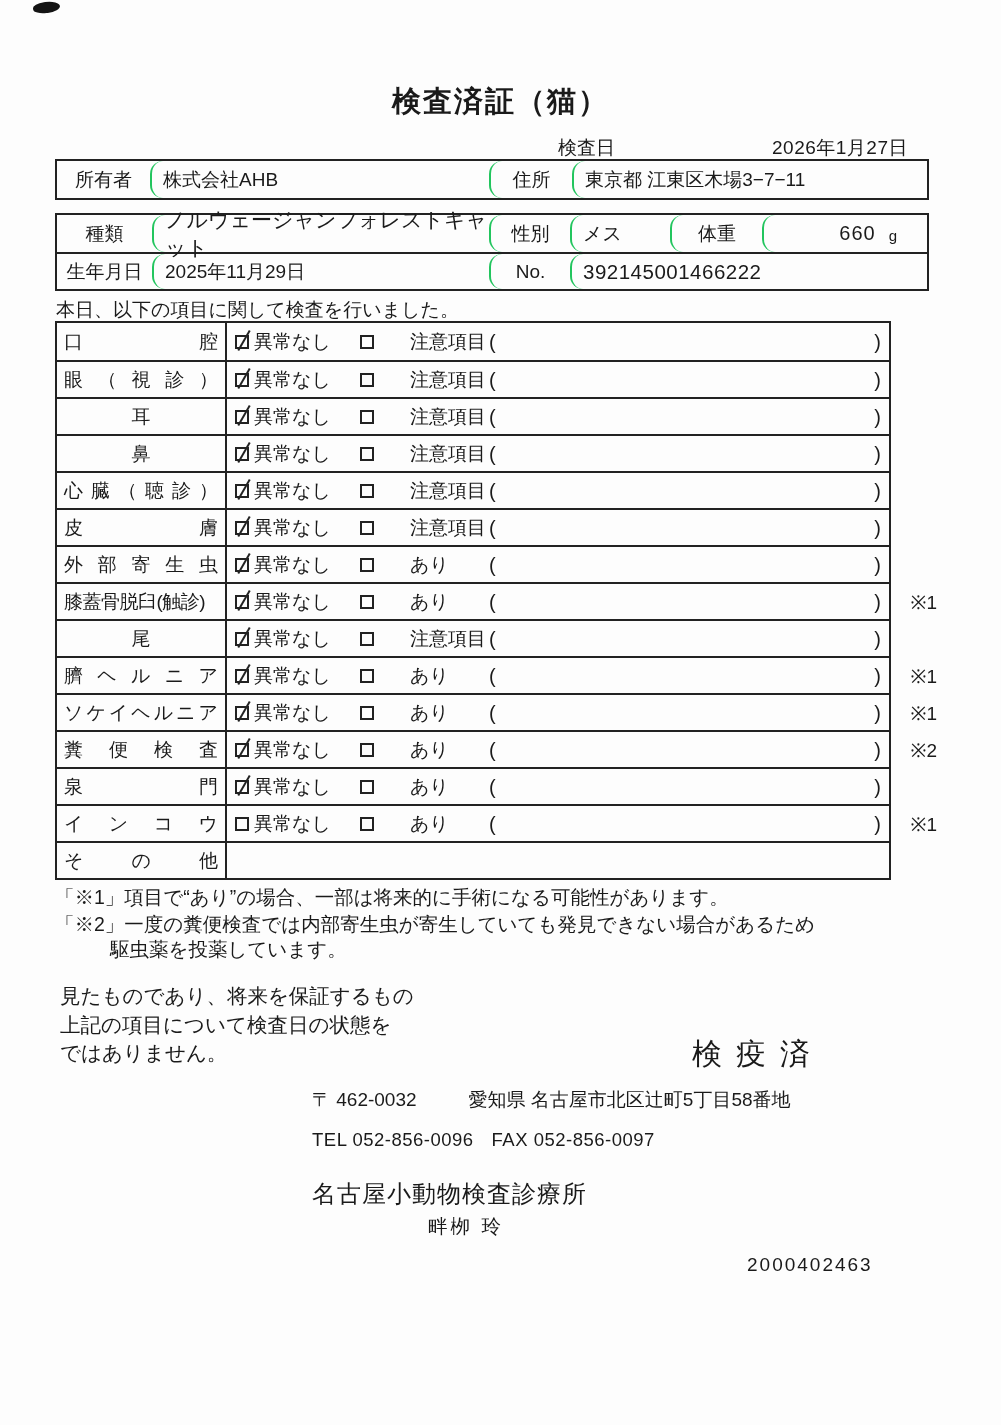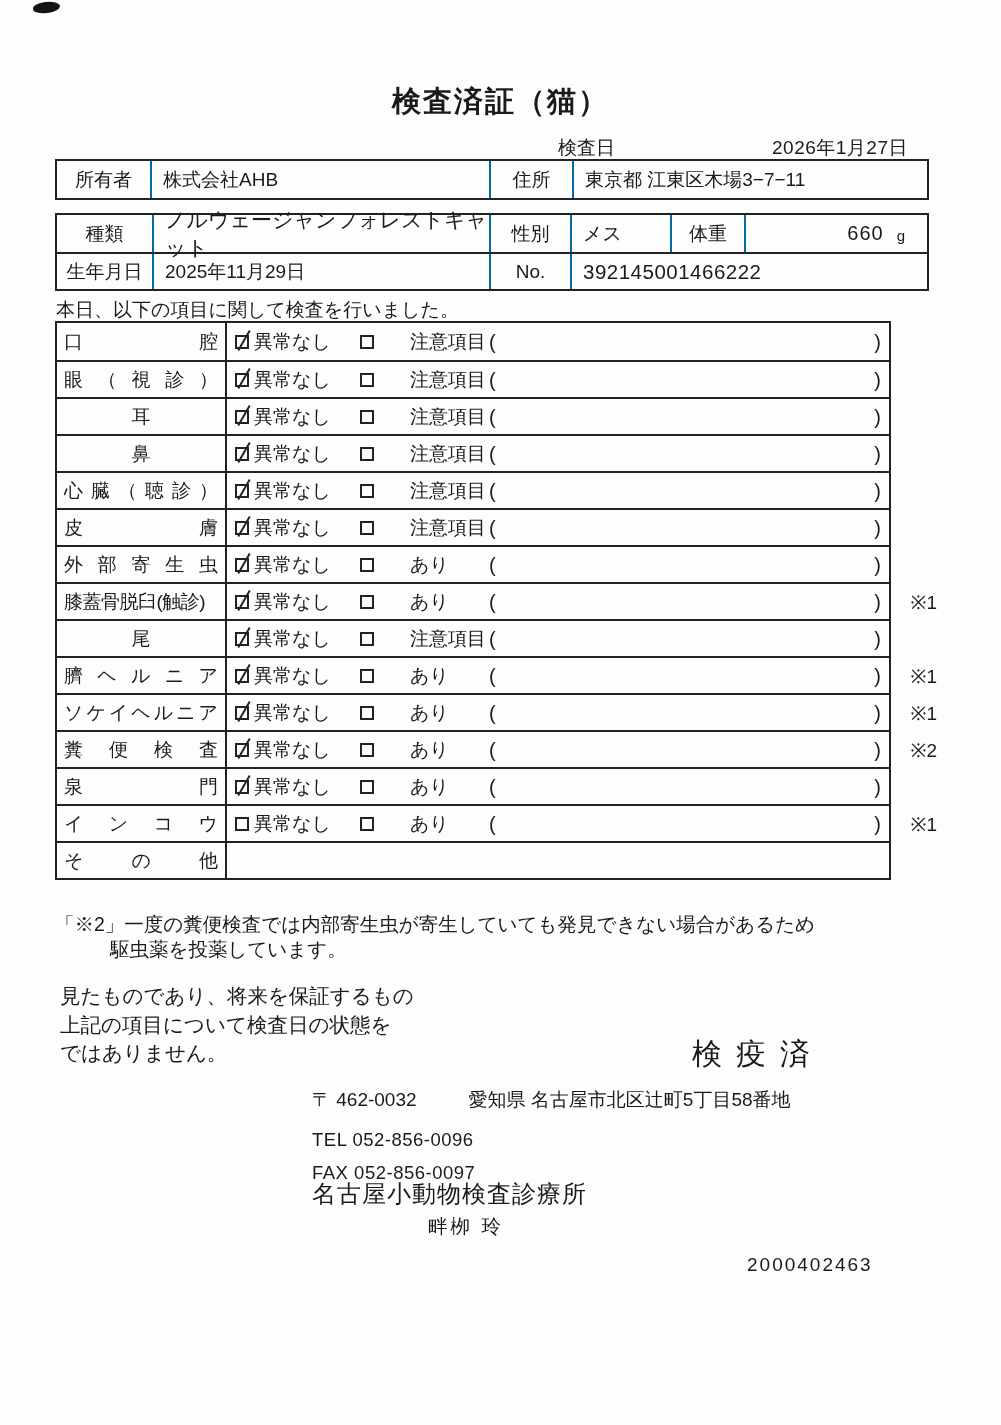--- a/index.html
+++ b/index.html
@@ -26,29 +26,29 @@
   .exam-date-label { position: absolute; top: 135px; left: 558px; font-size: 19px; }
   .exam-date-value { position: absolute; top: 135px; left: 772px; font-size: 19px; letter-spacing: 0.5px; }
 
   .tbl {
     position: absolute; left: 55px; width: 874px;
     border: 2px solid #222; background: transparent;
   }
   .trow { display: flex; height: 37px; }
   .trow + .trow { border-top: 2px solid #222; }
   .cell { display: flex; align-items: center; font-size: 19px; height: 100%; }
-  .cell + .cell { border-left: 2px solid #0369a1; }
+  .cell + .cell { border-left: 2px solid #22c55e; border-radius: 13px; }
   .lab { justify-content: center; }
   .val { padding-left: 11px; }
   .owner-tbl { top: 159px; }
   .pet-tbl { top: 213px; }
   .w-olab { width: 93px; } .w-oval { width: 339px; } .w-alab { width: 83px; } .flex1 { flex: 1; }
   .w-plab { width: 95px; text-align: center; } .w-pval { width: 337px; } .w-slab { width: 81px; }
-  .w-sval { width: 100px; } .w-wlab { width: 74px; }
-  .weight-cell { justify-content: flex-end; padding-right: 22px; }
+  .w-sval { width: 100px; } .w-wlab { width: 92px; }
+  .weight-cell { justify-content: flex-end; padding-right: 30px; }
   .weight-num { font-size: 20px; letter-spacing: 1px; }
   .weight-unit { font-size: 15px; margin-left: 13px; margin-top: 4px; }
   .no-val { font-size: 20.5px; letter-spacing: 0.5px; }
 
   .intro { position: absolute; top: 297px; left: 56px; font-size: 19px; }
 
   .itbl {
     position: absolute; top: 321px; left: 55px; width: 836px;
     border: 2px solid #222;
   }
@@ -77,21 +77,21 @@
   .remark { position: absolute; right: -48px; top: 50%; transform: translateY(-50%); font-size: 19px; white-space: nowrap; }
 
   .fn1 { position: absolute; top: 884px; left: 55px; font-size: 19.5px; }
   .fn2 { position: absolute; top: 911px; left: 55px; font-size: 19.5px; }
   .fn3 { position: absolute; top: 936px; left: 110px; font-size: 19.5px; }
 
   .disclaimer { position: absolute; top: 982px; left: 60px; font-size: 20.5px; line-height: 28.5px; }
   .stamp { position: absolute; top: 1034px; left: 692px; font-size: 30px; font-weight: 500; letter-spacing: 14px; }
 
   .addr-row { position: absolute; top: 1087px; left: 312px; display: flex; gap: 52px; font-size: 19px; }
-  .tel-row { position: absolute; top: 1129px; left: 312px; display: flex; gap: 11px; font-size: 18.5px; letter-spacing: 0.5px; flex-direction: column; }
+  .tel-row { position: absolute; top: 1129px; left: 312px; display: flex; gap: 18px; font-size: 18.5px; letter-spacing: 0.5px; }
   .clinic-name { position: absolute; top: 1178px; left: 312px; font-size: 24px; letter-spacing: 1px; }
   .vet-name { position: absolute; top: 1213px; left: 428px; font-size: 19.5px; letter-spacing: 3px; }
   .serial { position: absolute; top: 1254px; left: 747px; font-size: 19px; letter-spacing: 2px; }
 </style>
 </head>
 <body>
 
 <div class="page">
 
   <div class="artifact"></div>
@@ -405,20 +405,21 @@
       <div class="irow">
         <div class="ilabel al-justify">
           <span>そ</span>
           <span>の</span>
           <span>他</span>
         </div>
         <div class="icontent"></div>
       </div>
     </div>
 
+  <div class="fn1">「※1」項目で“あり”の場合、一部は将来的に手術になる可能性があります。</div>
   <div class="fn2">「※2」一度の糞便検査では内部寄生虫が寄生していても発見できない場合があるため</div>
   <div class="fn3">駆虫薬を投薬しています。</div>
 
   <div class="disclaimer">
     <div>見たものであり、将来を保証するもの</div>
     <div>上記の項目について検査日の状態を</div>
     <div>ではありません。</div>
   </div>
 
   <div class="stamp">検疫済</div>

